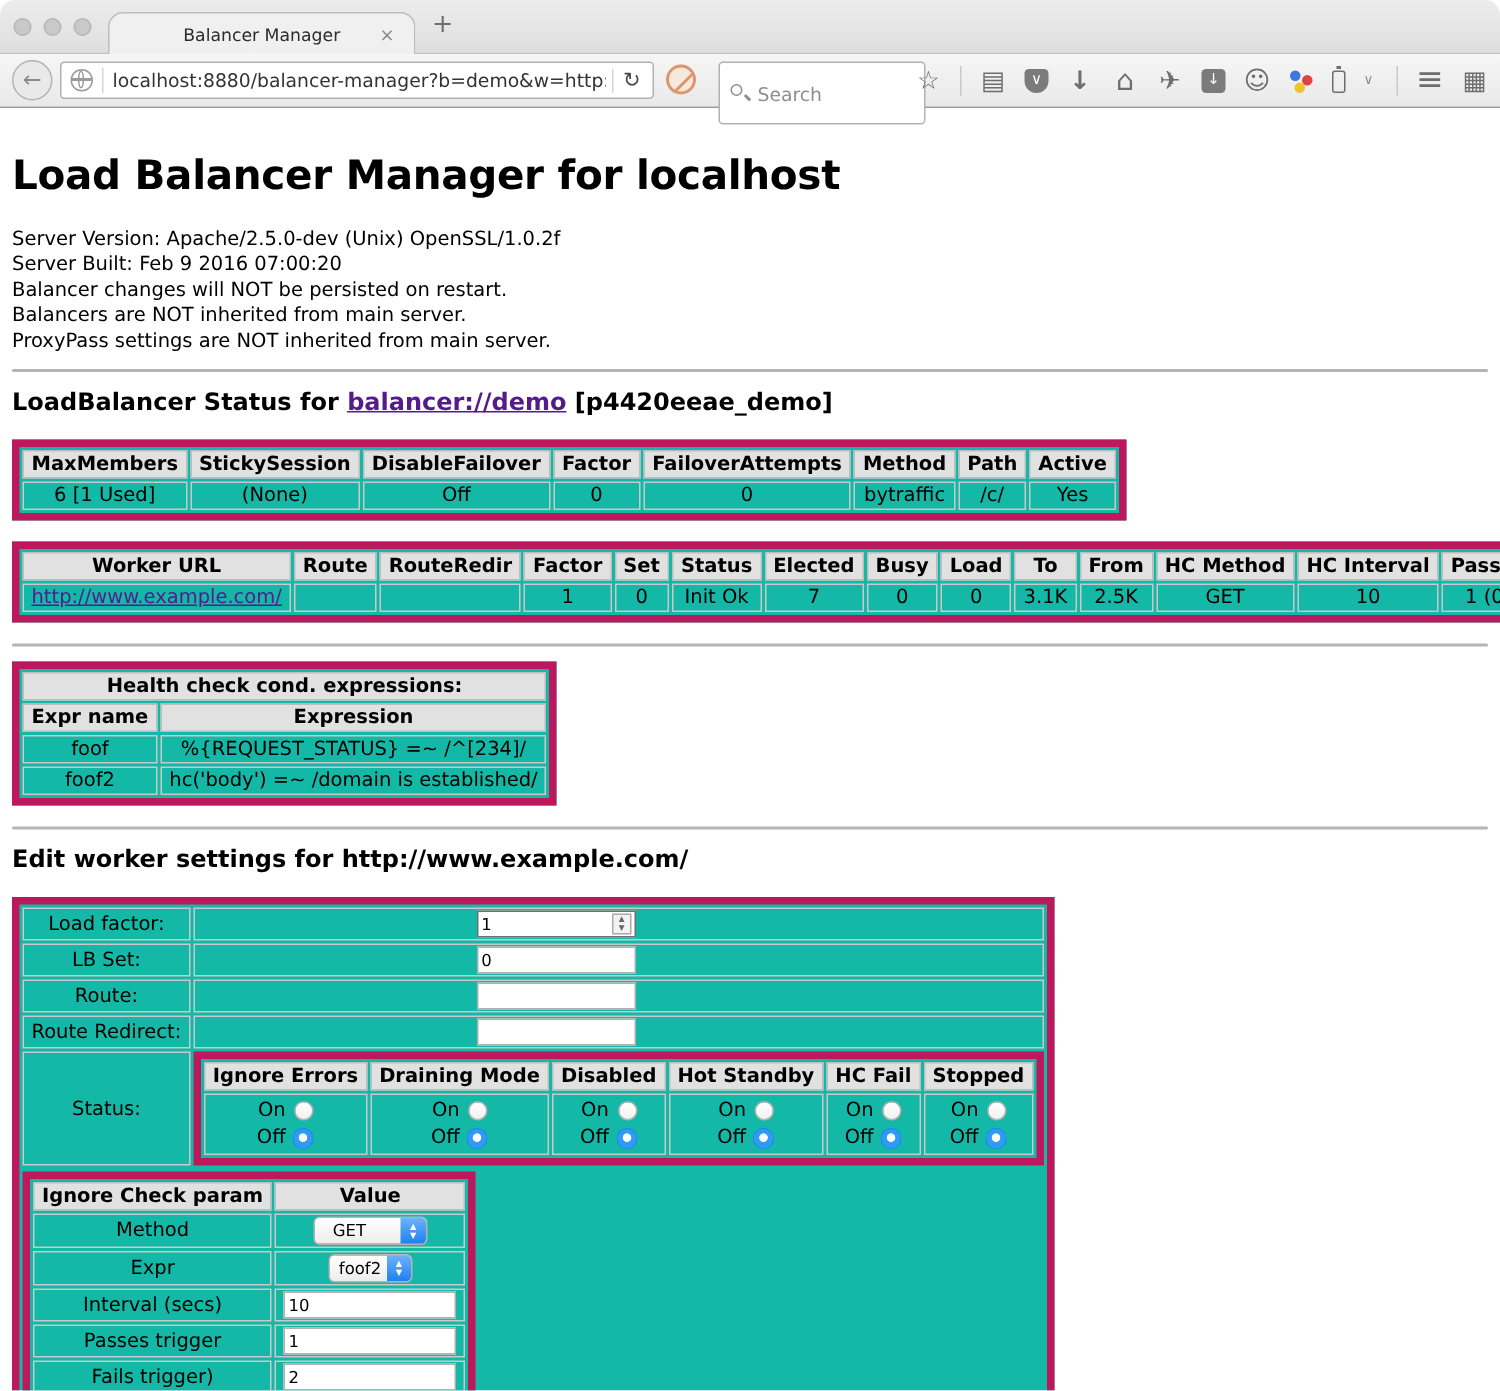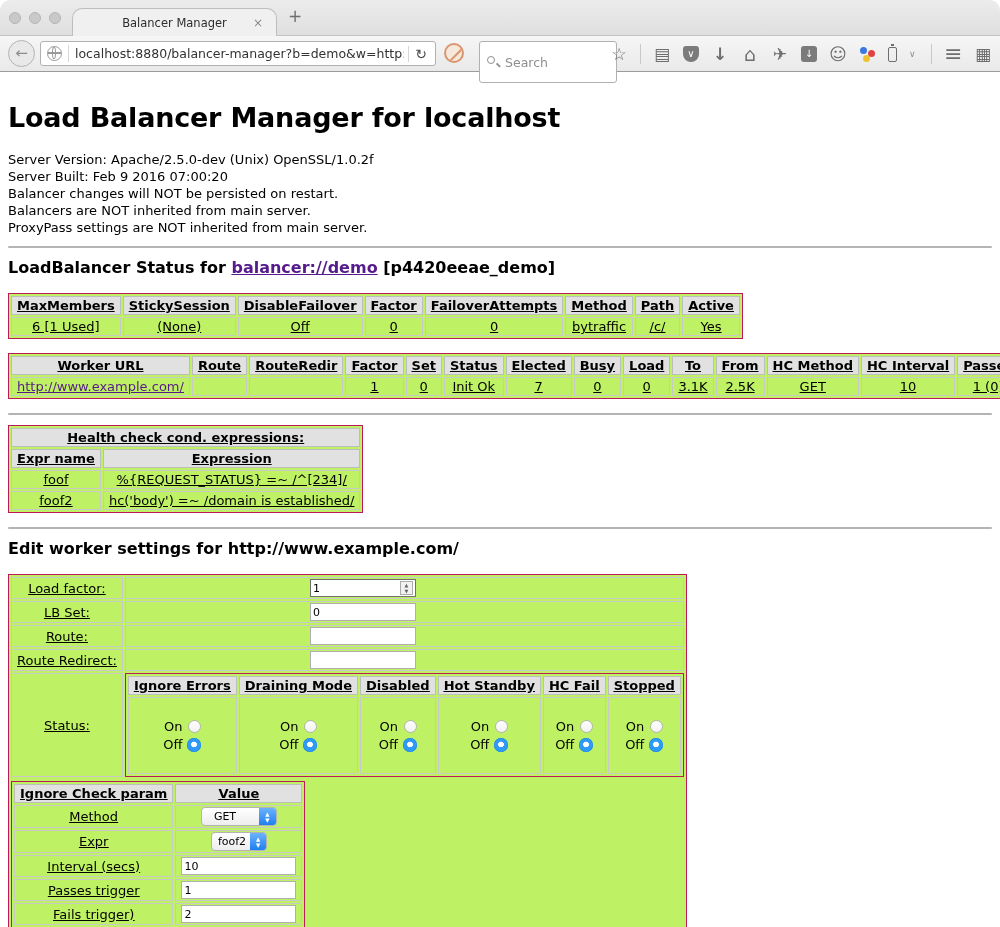--- a/index.html
+++ b/index.html
@@ -45,37 +45,37 @@
 
   
   .content { padding:0 8px; color:#000; }
   h1 { font-size:27px; font-weight:bold; margin:30px 0 18px 0; letter-spacing:-0.2px; }
   .info p { font-size:13px; line-height:17px; }
   hr { border:none; height:2px; background:#b4b4b4; border-radius:2px; margin:10px 0; }
   .h3 { font-size:16px; font-weight:bold; margin:2px 0 16px 0; }
   .h3 span { white-space:pre; }
   a.vlink { color:#551a8b; text-decoration:underline; }
 
-  table.tbl { border-collapse:separate; border-spacing:2px; border:1px solid #be185d; background:#bef264; margin-bottom:14px;text-decoration:underline; }
+  table.tbl { border-collapse:separate; border-spacing:2px; border:5px solid #be185d; background:#14b8a6; margin-bottom:14px; }
   table.tbl th { background:#e1e1e1; border:1px solid #bdbdbd; font-weight:bold; font-size:13px; padding:1px 5px; white-space:nowrap; }
   table.tbl td { border:1px solid #c9c9c9; font-size:13px; padding:1px 5px; text-align:center; white-space:nowrap; }
   table.inner { margin:0; }
   .worker-tbl { width:962px; }
 
   
   .form-tbl { width:562px; }
   .form-tbl > tbody > tr > td.lbl { width:100px; text-align:center; }
   .form-tbl td.inp-cell { text-align:center; padding-right:88px; }
   .field { display:inline-flex; align-items:center; width:106px; height:18px; border:1px solid #b0b0b0; background:#fff; font-size:11px; padding:0 2px; }
   .field input { border:none; outline:none; width:100%; font-size:11px; font-family:inherit; background:transparent; }
   .field.focus { border-color:#6f6f6f; }
   .spinner { flex:none; width:13px; height:14px; border:1px solid #ababab; background:#f2f2f2; color:#666; font-size:5px; line-height:6px; text-align:center; }
   .status-tbl { width:459px; }
   .status-tbl th { padding:1px 4px; }
-  .radio-grid { display:inline-grid; grid-template-columns:auto auto; gap:3px 5px; align-items:center; justify-items:end; padding:20px 0; }
+  .radio-grid { display:inline-grid; grid-template-columns:auto auto; gap:3px 5px; align-items:center; justify-items:end; padding:2px 0; }
   .radio-grid .rl { font-size:13px; }
   .radio { width:13px; height:13px; border-radius:50%; border:1px solid #b2b2b2; background:linear-gradient(#fff,#f1f1f1); }
   .radio.checked { border:none; width:14px; height:14px; background:radial-gradient(circle at 50% 46%, #fff 0 2.6px, #2d9bf7 3.1px 100%); box-shadow:0 0 0 0.5px #1c82dd inset; }
   .hc-tbl { width:265px; margin:0 auto; }
   .hc-tbl td.hlbl { width:140px; }
   .hc-tbl td.hval { width:121px; text-align:left; }
   .mac-select { display:inline-flex; align-items:center; height:19px; border:1px solid #b3b3b3; border-radius:4px; background:linear-gradient(#fff,#ededed); font-size:11px; overflow:hidden; vertical-align:middle; }
   .mac-select .sel-text { padding:0 10px 0 12px; }
   .mac-select .caps { width:17px; height:19px; background:linear-gradient(#71b6fb,#1a7df0); color:#fff; display:flex; flex-direction:column; align-items:center; justify-content:center; font-size:5.5px; line-height:6px; }
   .sel-center { text-align:center !important; }

